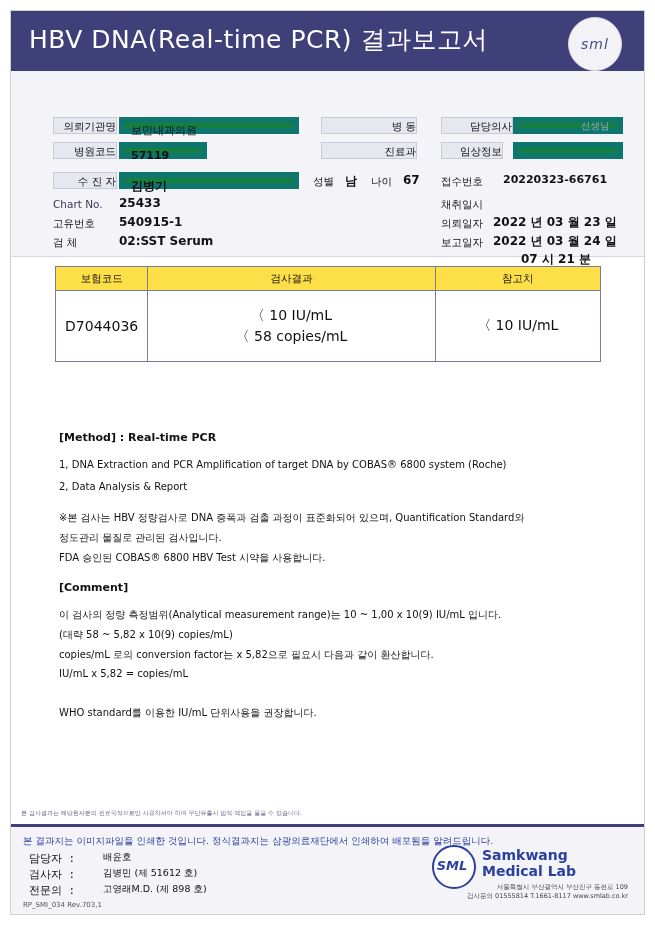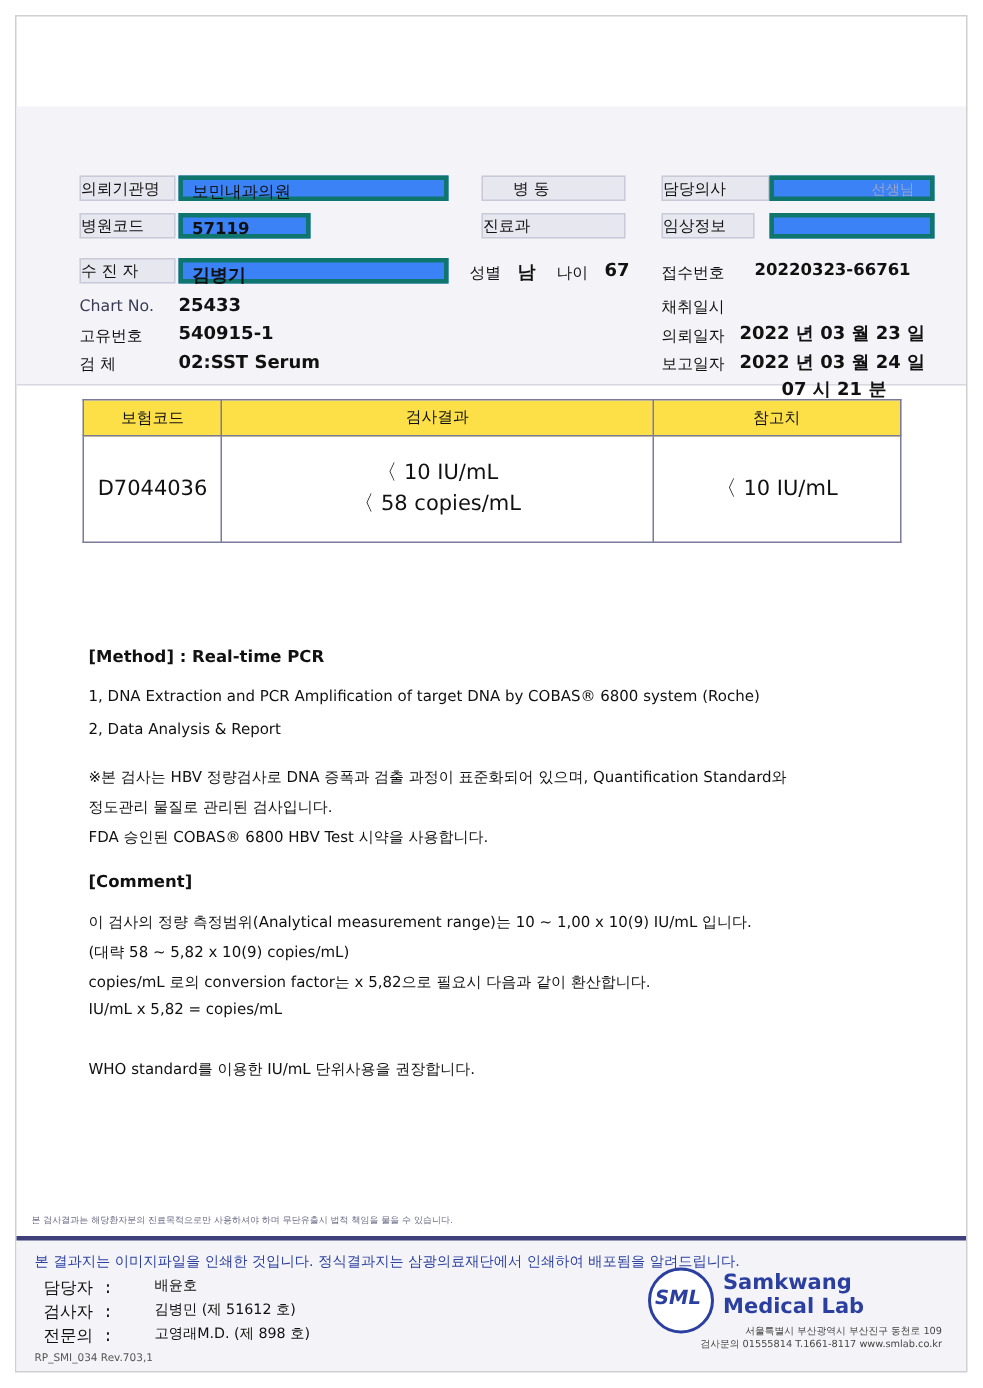--- a/index.html
+++ b/index.html
@@ -45,25 +45,25 @@
   .info{
     position:absolute;left:0;top:60px;width:100%;height:186px;
     background:#f4f4f8;border-bottom:1px solid #d8d8e2;
     box-sizing:border-box;
   }
   .lbl{
     position:absolute;font-size:10.5px;color:#111;
   }
   .lbl-box{
     position:absolute;background:#e7e7ef;border:1px solid #c9c9d8;
-    font-size:10.5px;color:#111;text-align:left;
+    font-size:10.5px;color:#111;text-align:right;
     box-sizing:border-box;line-height:16px;height:17px;
   }
   .val-box{
-    position:absolute;background:#3b82f6;border:3px solid #0f766e;
+    position:absolute;background:#15803d;border:6px solid #0f766e;
     font-size:11px;color:#111;box-sizing:border-box;height:17px;line-height:16px;
     padding-left:6px;
   }
   .val-plain{
     position:absolute;font-size:12px;color:#111;font-weight:bold;
   }
   .val-small{
     position:absolute;font-size:10.5px;color:#111;
   }
   .teacher{
@@ -127,20 +127,26 @@
     position:absolute;left:200px;top:35px;width:60px;height:22px;
     color:#7a6a5a;font-size:9px;font-style:italic;transform:rotate(-8deg);
     opacity:.75;
   }
 </style>
 </head>
 <body>
 
 <div class="page">
 
+  <div class="header">
+    <div class="header-title">HBV DNA(Real-time PCR) 결과보고서</div>
+    <div class="logo-circle">
+      <div class="logo-text">sml</div>
+    </div>
+  </div>
 
   <div class="doc-code">
     <div>3031 -20220324-</div>
     <div class="line2">¥21676-W</div>
     <div>226</div>
   </div>
 
   <div class="info">
 
     <div class="lbl-box" style="left:42px;top:46px;width:64px;">의뢰기관명</div>

